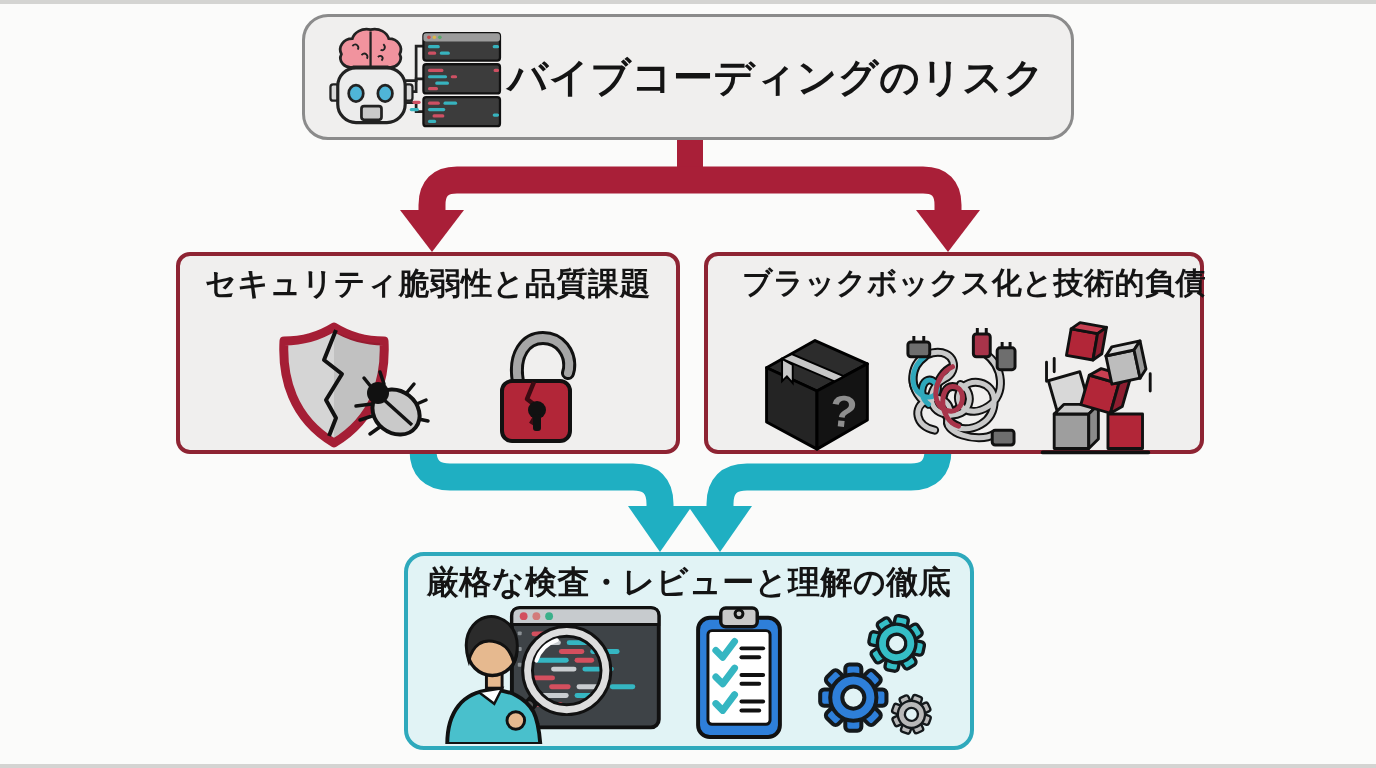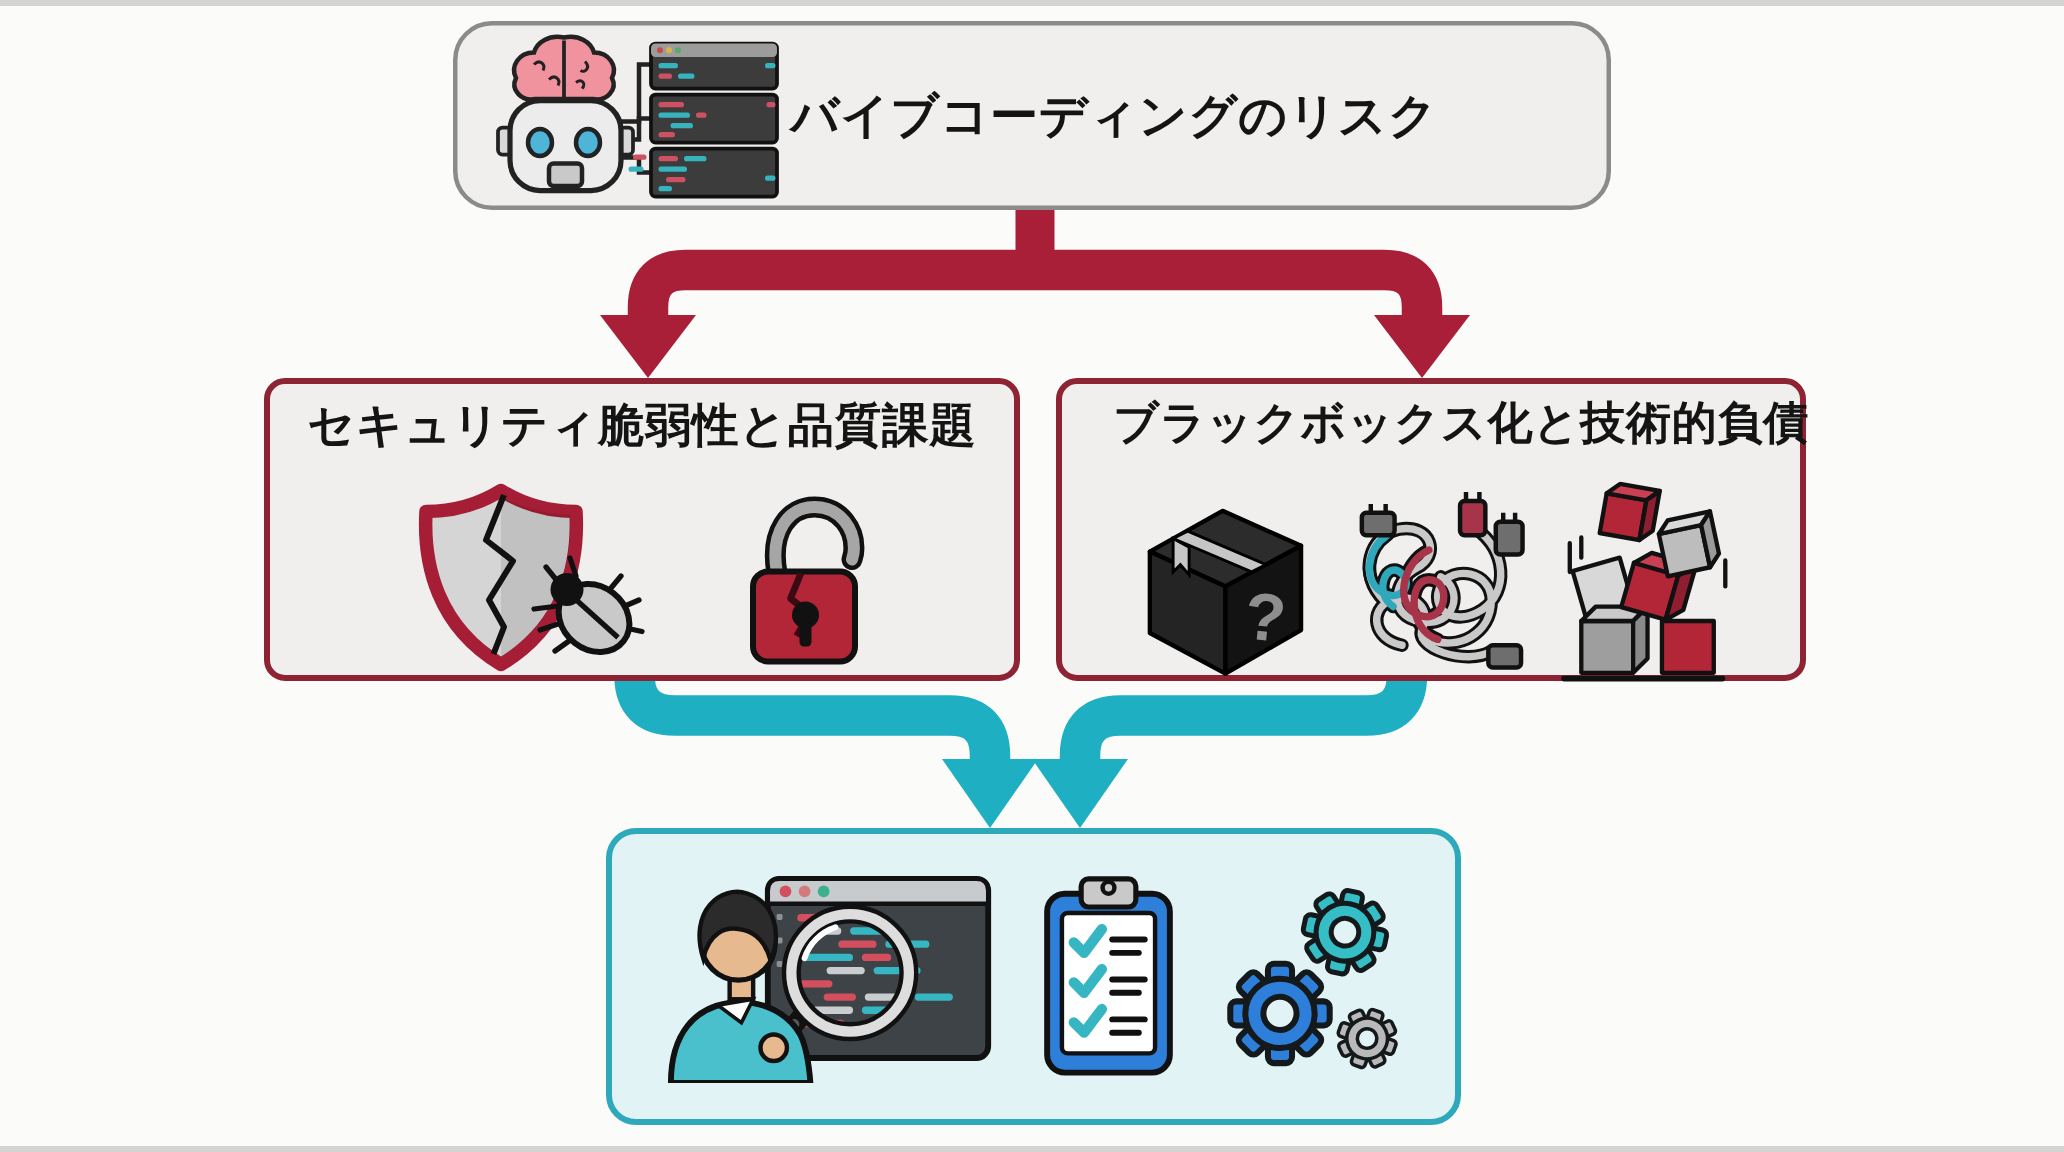--- a/index.html
+++ b/index.html
@@ -13,21 +13,21 @@
   .fill-red   { fill:var(--arrow-red,#A91F38); }
   .stroke-red { stroke:var(--arrow-red,#A91F38); }
   .fill-teal   { fill:var(--arrow-teal,#1FAFC2); }
   .stroke-teal { stroke:var(--arrow-teal,#1FAFC2); }
   .node { position:absolute; z-index:2; display:flex; flex-direction:column; align-items:center; }
   .node-title { font-weight:900; color:var(--title-text,#141414); white-space:nowrap; line-height:1.15;
                 letter-spacing:0.5px; }
   .root-box { left:302px; top:14px; width:772px; height:126px; background:var(--box-gray-fill,#F0EFEE);
               border:3px solid var(--border-gray,#8B8B8B); border-radius:26px;
               flex-direction:row; align-items:center; }
-  .root-box .node-title { flex:1; text-align:left; font-size:32px; padding-right:26px; }
+  .root-box .node-title { flex:1; text-align:left; font-size:40px; padding-right:26px; }
   .risk-box { top:252px; width:504px; height:202px; background:var(--box-gray-fill,#F0EFEE);
               border:4px solid var(--border-maroon,#8E2433); border-radius:14px;gap:20px; }
   .risk-box .node-title { font-size:31px; margin-top:10px; }
   #risk-left  { left:176px; }
   #risk-right { left:704px; width:500px; }
   #risk-right .node-title { font-size:30px;margin-left:40px; }
   .solution-box { left:404px; top:552px; width:570px; height:198px; background:var(--box-teal-fill,#E1F3F5);
                   border:4px solid var(--border-teal,#2EA9BC); border-radius:20px; }
   .solution-box .node-title { font-size:32px; margin-top:8px; }
   .icon-row { display:flex; align-items:center; justify-content:center; flex:1; }
@@ -210,20 +210,21 @@
         </g>
         <g stroke="#111" stroke-width="3" stroke-linecap="round">
           <path d="M12 42 V62 M20 38 V52 M120 54 V72"></path>
         </g>
         <path d="M8 136 H118" stroke="#111" stroke-width="4" stroke-linecap="round"></path>
       </svg>
     </div>
   </div>
 
   <div class="node solution-box" id="solution-box">
+    <div class="node-title">厳格な検査・レビューと理解の徹底</div>
     <div class="icon-row">
       <svg width="228" height="142" viewBox="0 0 230 145">
         <g>
           <rect x="72" y="6" width="150" height="122" rx="8" fill="#3E4347" stroke="#111" stroke-width="4"></rect>
           <path d="M80 6 H214 Q222 6 222 14 V23 H72 V14 Q72 6 80 6 Z" fill="#C7CBCE" stroke="#111" stroke-width="3"></path>
           <circle cx="84" cy="14.5" r="4" fill="#D34F5E"></circle>
             <circle cx="97" cy="14.5" r="4" fill="#D37B7B"></circle>
             <circle cx="110" cy="14.5" r="4" fill="#3BB08A"></circle>
           <g>
             <rect x="78" y="30" width="4" height="4" rx="1" fill="#8A9094"></rect>

